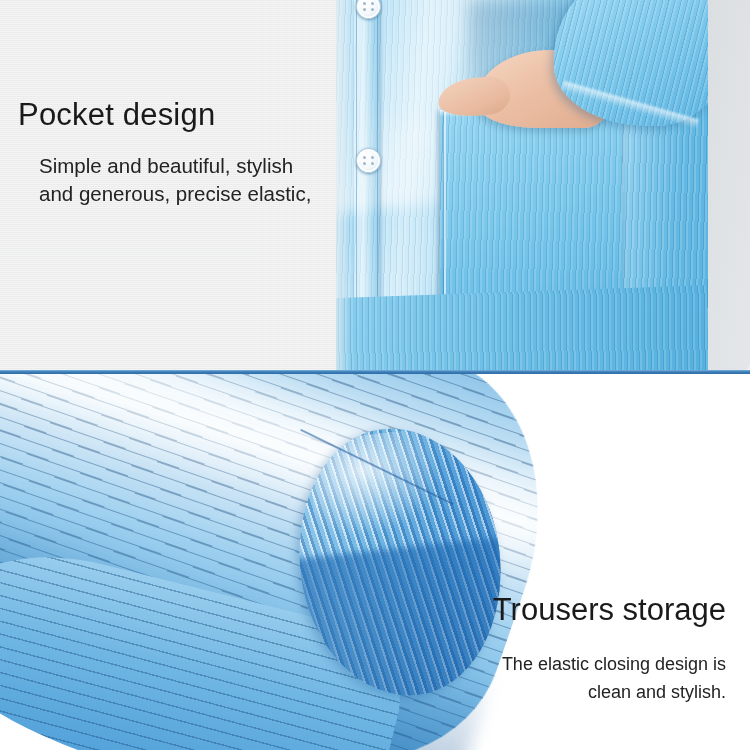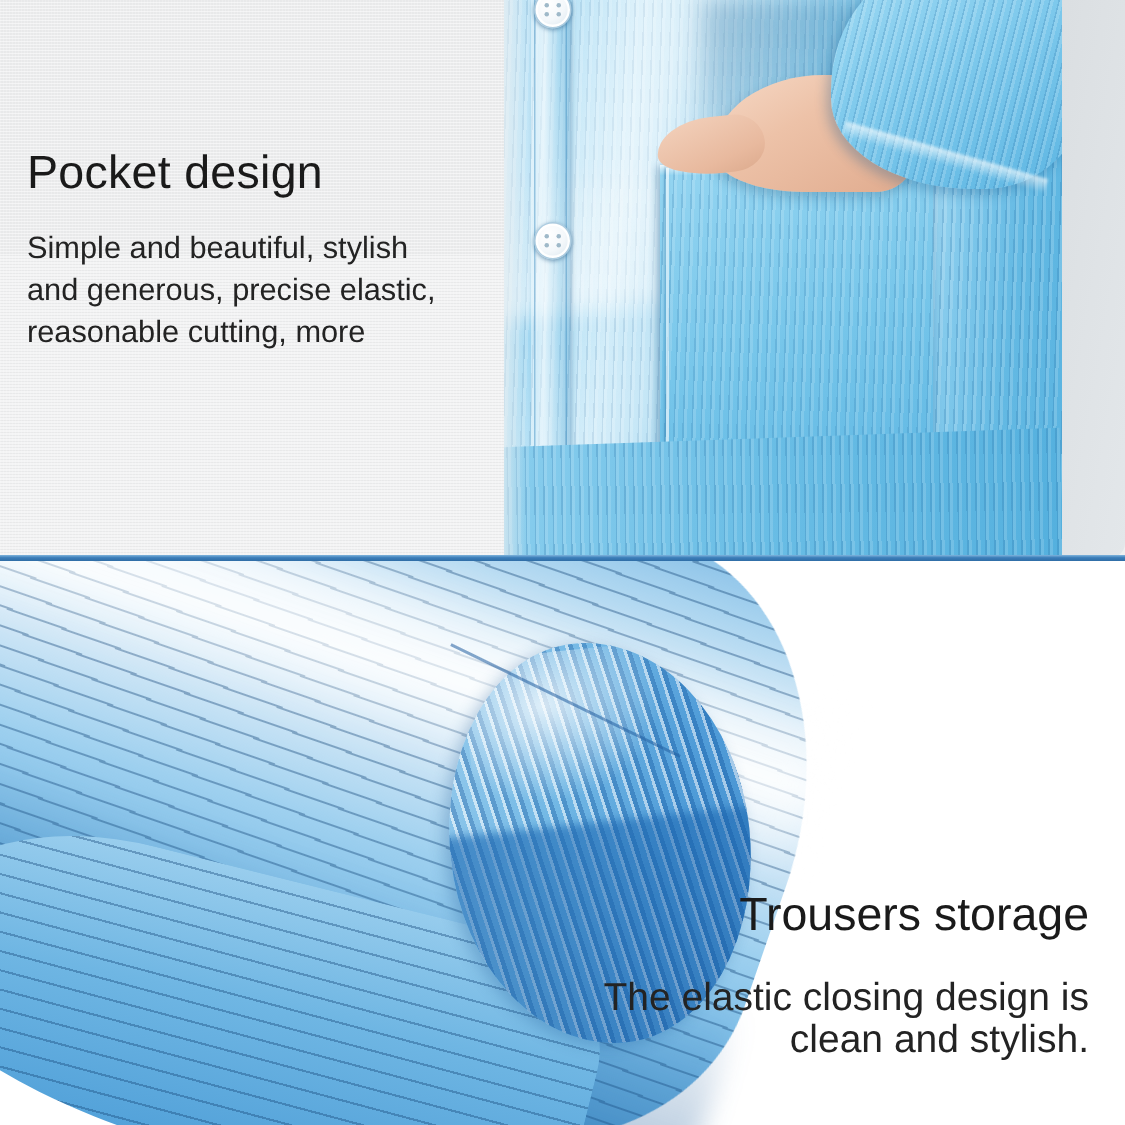--- a/index.html
+++ b/index.html
@@ -304,21 +304,21 @@
   }
   .body-top {
     position: absolute;
     left: 18px;
     top: 152px;
     width: 312px;
     font-size: 20.5px;
     line-height: 28px;
     color: #232323;
   }
-  .body-top .ln { display: block; white-space: nowrap; }
+  .body-top .ln { display: block; white-space: nowrap; margin-left: 21px; }
 
   
   .divider {
     position: absolute;
     left: 0;
     top: 370px;
     width: 750px;
     height: 4px;
     background: linear-gradient(180deg, #7fb4dd 0%, #3c7eb9 45%, #2f6da6 100%);
   }
@@ -452,21 +452,21 @@
     font-size: 31px;
     font-weight: 400;
     color: #1a1a1a;
     white-space: nowrap;
     text-align: right;
   }
   .body-bottom {
     position: absolute;
     right: 24px;
     top: 650px;
-    font-size: 26px;
+    font-size: 18px;
     line-height: 28px;
     color: #232323;
     text-align: right;
   }
   .body-bottom .ln { display: block; white-space: nowrap; }
 </style>
 </head>
 <body>
 
 <div id="page">
@@ -520,21 +520,20 @@
 
     <div class="text-panel">
       <div class="noise"></div>
     </div>
 
     <div class="heading-top">Pocket design</div>
 
     <div class="body-top">
       <span class="ln">Simple and beautiful, stylish</span>
       <span class="ln">and generous, precise elastic,</span>
-      <span class="ln">reasonable cutting, more</span>
     </div>
   </div>
 
   <div class="divider"></div>
 
   <div class="panel-bottom">
 
     <div class="trouser-leg">
       <div class="leg-sheen"></div>
       <div class="leg-shadow"></div>

